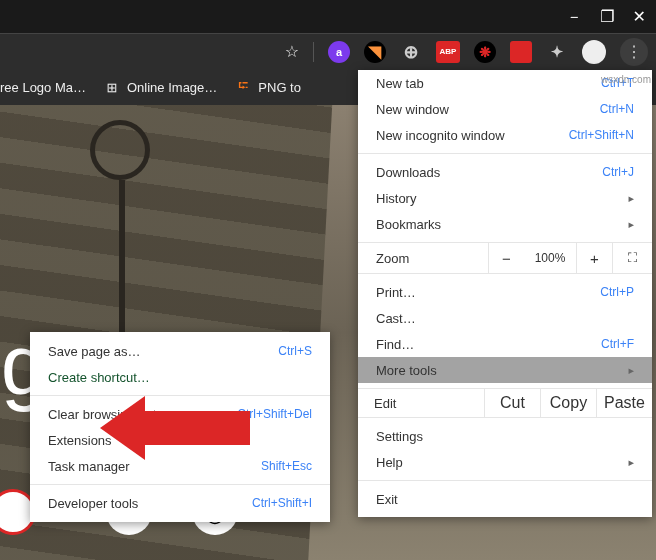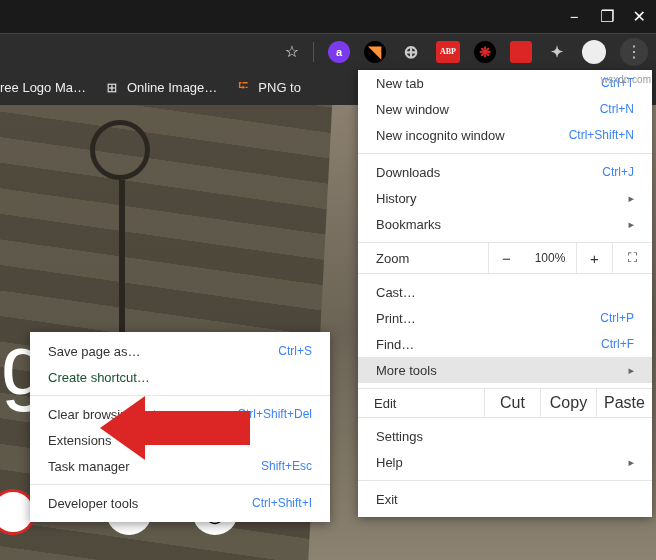--- a/index.html
+++ b/index.html
@@ -10,21 +10,21 @@
   .titlebar-btn { color: #fff; font-size: 16px; cursor: pointer; line-height: 1; }
   
   
   .toolbar { height: 36px; background: #2d2d2d; border-top: 1px solid #444; display: flex; align-items: center; justify-content: flex-end; padding-right: 8px; gap: 14px; }
   .toolbar .star { color: #eee; font-size: 16px; }
   .toolbar .sep { width: 1px; height: 20px; background: #555; }
   .ext-icon { width: 22px; height: 22px; border-radius: 50%; display: flex; align-items: center; justify-content: center; font-size: 11px; font-weight: bold; }
   .ext-a { background: #7c3aed; color: #fff; }
   .ext-brave { background: #000; color: #fb923c; font-size: 16px; }
   .ext-globe { color: #ccc; font-size: 18px; background: none; }
-  .ext-abp { background: #dc2626; color: #fff; font-size: 8px; width: 24px; border-radius: 3px; font-weight: bold; font-family: Liberation Serif, serif; }
+  .ext-abp { background: #dc2626; color: #fff; font-size: 8px; width: 24px; border-radius: 3px; font-weight: bold; }
   .ext-red { background: #000; color: #dc2626; font-size: 14px; }
   .ext-pass { background: #dc2626; width: 22px; border-radius: 3px; }
   .ext-puzzle { color: #ccc; font-size: 15px; background: none; }
   .avatar { width: 24px; height: 24px; background: #eee; border-radius: 50%; }
   .menu-dots { color: #ccc; font-size: 16px; width: 28px; height: 28px; display: flex; align-items: center; justify-content: center; border-radius: 50%; background: #3d3d3d; }
   
   
   .bookbar { height: 36px; background: #2d2d2d; display: flex; align-items: center; gap: 18px; padding-left: 0; color: #eee; font-size: 13px; }
   .bookmark { display: flex; align-items: center; gap: 7px; }
   .bookmark-icon { width: 16px; height: 16px; display: flex; align-items: center; justify-content: center; font-size: 13px; }
@@ -43,21 +43,21 @@
   .circ-red { background: #fff; border: 3px solid #dc2626; position: relative; left: -30px; }
   .circ-white { background: #fff; }
   .circ-gh { background: #fff; display: flex; align-items: center; justify-content: center; font-size: 25px; }
   
   
   .main-menu { position: absolute; top: 70px; right: 4px; width: 294px; background: #fff; 
     box-shadow: 0 2px 10px rgba(0,0,0,0.4); z-index: 20; font-size: 13px; color: #333; padding-bottom: 5px; }
   .menu-item { height: 26px; display: flex; align-items: center; justify-content: space-between; padding: 12px 18px; cursor: default; }
   .menu-item.has-arrow::after { content: '▸'; color: #666; font-size: 11px; margin-left: auto; }
   .menu-item .shortcut { color: #3b82f6; font-size: 12px; }
-  .menu-item.highlighted { background: #e5e5e5; }
+  .menu-item.highlighted { background: #a3a3a3; }
   .menu-divider { height: 1px; background: #e5e5e5; margin: 5px 0; }
   .zoom-row { height: 32px; display: flex; align-items: center; padding-left: 18px; border-bottom: 1px solid #e5e5e5; border-top: 1px solid #e5e5e5; margin: 5px 0; }
   .zoom-row .zlabel { flex: 1; }
   .zoom-row .zbtn { width: 36px; text-align: center; font-size: 15px; border-left: 1px solid #e5e5e5; height: 100%; display: flex; align-items: center; justify-content: center; }
   .zoom-row .zval { width: 52px; text-align: center; font-size: 12px; }
   .zoom-row .zfull { width: 40px; border-left: 1px solid #e5e5e5; height: 100%; display: flex; align-items: center; justify-content: center; font-size: 13px; }
   .edit-row { height: 30px; display: flex; align-items: center; padding-left: 16px; border-bottom: 1px solid #e5e5e5; border-top: 1px solid #e5e5e5; margin: 5px 0; }
   .edit-row .elabel { flex: 1; }
   .edit-row .ebtn { width: 56px; text-align: center; font-size: 16px; border-left: 1px solid #e5e5e5; height: 100%; display:flex; align-items:center; justify-content:center; }
   
@@ -149,25 +149,25 @@
     <span>Bookmarks</span>
   </div>
   <div class="zoom-row">
     <span class="zlabel">Zoom</span>
     <span class="zbtn">−</span>
     <span class="zval">100%</span>
     <span class="zbtn">+</span>
     <span class="zfull">⛶</span>
   </div>
   <div class="menu-item">
-    <span>Cast…</span>
-  </div>
-  <div class="menu-item">
     <span>Print…</span>
     <span class="shortcut">Ctrl+P</span>
+  </div>
+  <div class="menu-item">
+    <span>Cast…</span>
   </div>
   <div class="menu-item">
     <span>Find…</span>
     <span class="shortcut">Ctrl+F</span>
   </div>
   <div class="menu-item highlighted has-arrow">
     <span>More tools</span>
   </div>
   <div class="edit-row">
     <span class="elabel">Edit</span>

